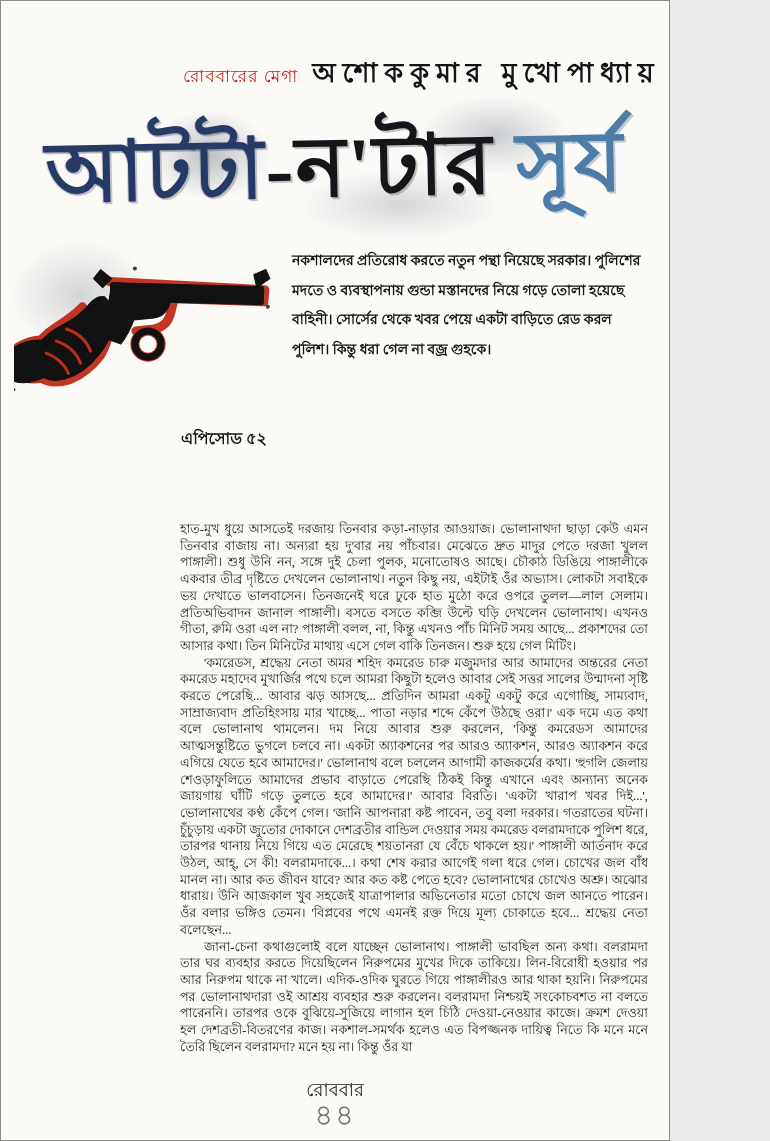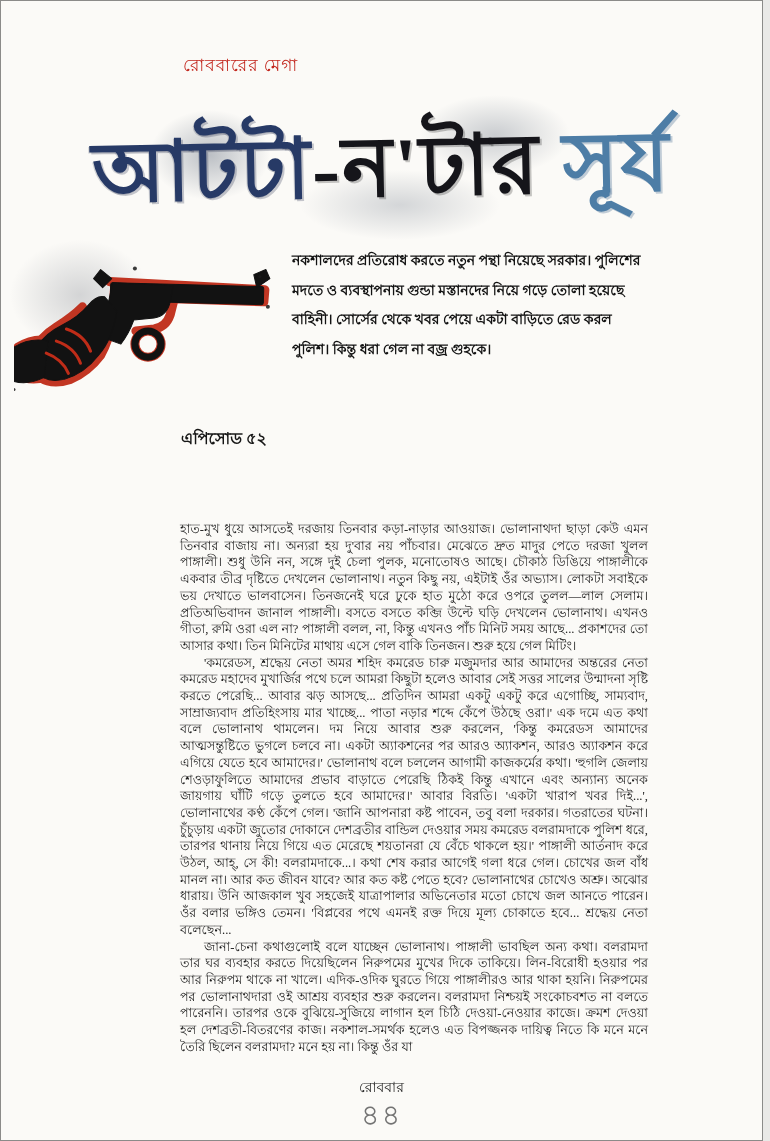--- a/index.html
+++ b/index.html
@@ -3,21 +3,21 @@
 <meta charset="utf-8">
 <style>
   * { margin:0; padding:0; box-sizing:border-box; }
   body {
     width:770px; height:1141px;
     background:#e9e9e7;
     font-family:"Liberation Serif", serif;
   }
   .page {
     position:relative;
-    width:763px; height:1141px;
+    width:670px; height:1141px;
     background:#fbfaf7;
     box-shadow: inset 0 0 0 1px #8b8b89;
     overflow:hidden;
   }
   
   .masthead {
     position:absolute; left:183px; top:52px;
     display:flex; align-items:baseline; gap:14px;
     white-space:nowrap;
   }
@@ -63,39 +63,40 @@
   .body-text {
     position:absolute; left:180px; top:481px; width:468px;
     font-size:12.7px; line-height:16.7px;
     color:#1c1c1c; text-align:justify;margin-top:40px;
   }
   .body-text p.indent { text-indent:24px; }
 
   
   .mag-name {
     position:absolute; left:0; right:0; top:1076px;
-    text-align:center; font-size:14px; color:#222;
+    text-align:center; font-size:18px; color:#222;
   }
   .page-number {
     position:absolute; left:0; right:0; top:1092px;
     text-align:center; font-size:29px; color:#737373; letter-spacing:2px;
   }
 </style>
 </head>
 <body>
 
 <div class="page">
 
   <div class="splat s1"></div>
   <div class="splat s2"></div>
   <div class="splat s3"></div>
   <div class="splat s4"></div>
 
   <header class="masthead">
     <span class="kicker">রোববারের মেগা</span>
+    <span class="author">অশোককুমার মুখোপাধ্যায়</span>
   </header>
 
   <div class="title-wrap"><span class="t1">আটটা</span><span class="t2">-ন'টার </span><span class="t3">সূর্য</span></div>
 
   <div class="illo">
     <svg viewBox="0 0 270 160" width="272" height="162">
 
       <g fill="none" stroke="#bf2c18" stroke-width="9" stroke-linejoin="round" stroke-linecap="round" opacity="0.95">
         <path d="M95,33 L249,41 L248,53 L159,50 L155,66 Q151,78 139,80 L121,82"></path>
         <path d="M100,36 L98,70 Q95,90 86,106 Q74,122 56,130 Q38,136 26,128 Q14,118 20,102 Q26,88 42,78 Q58,68 68,58"></path>

